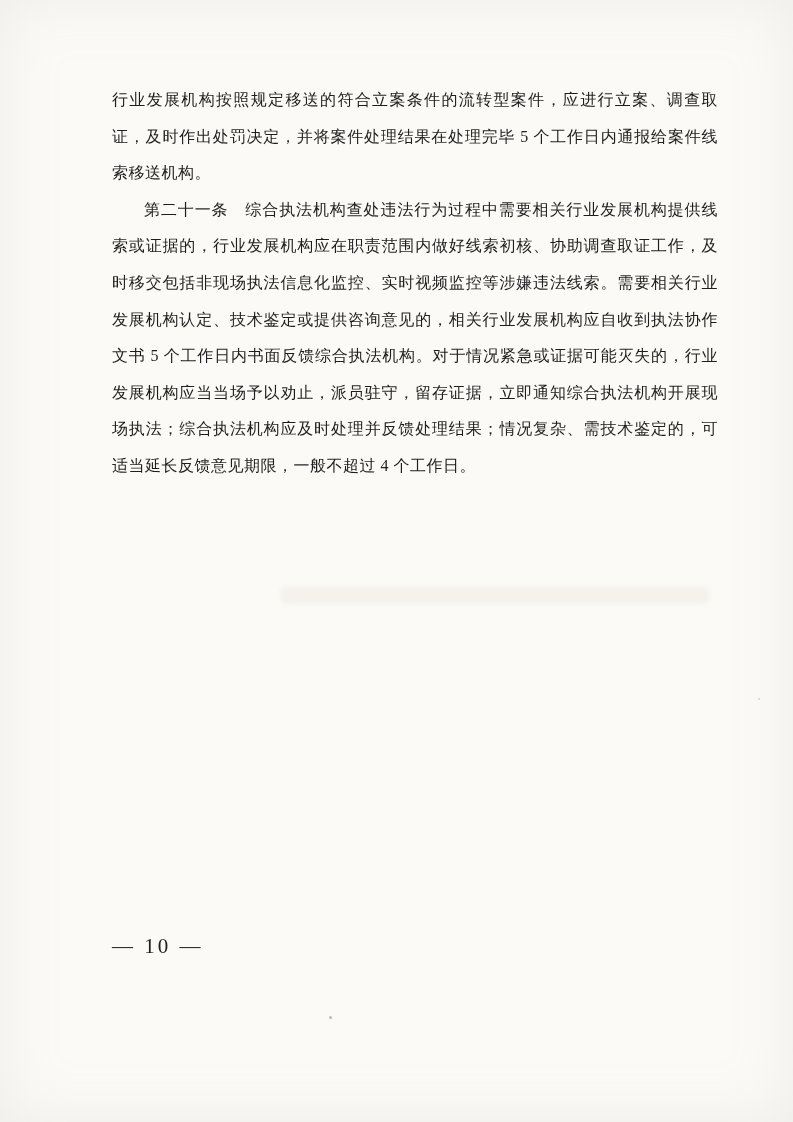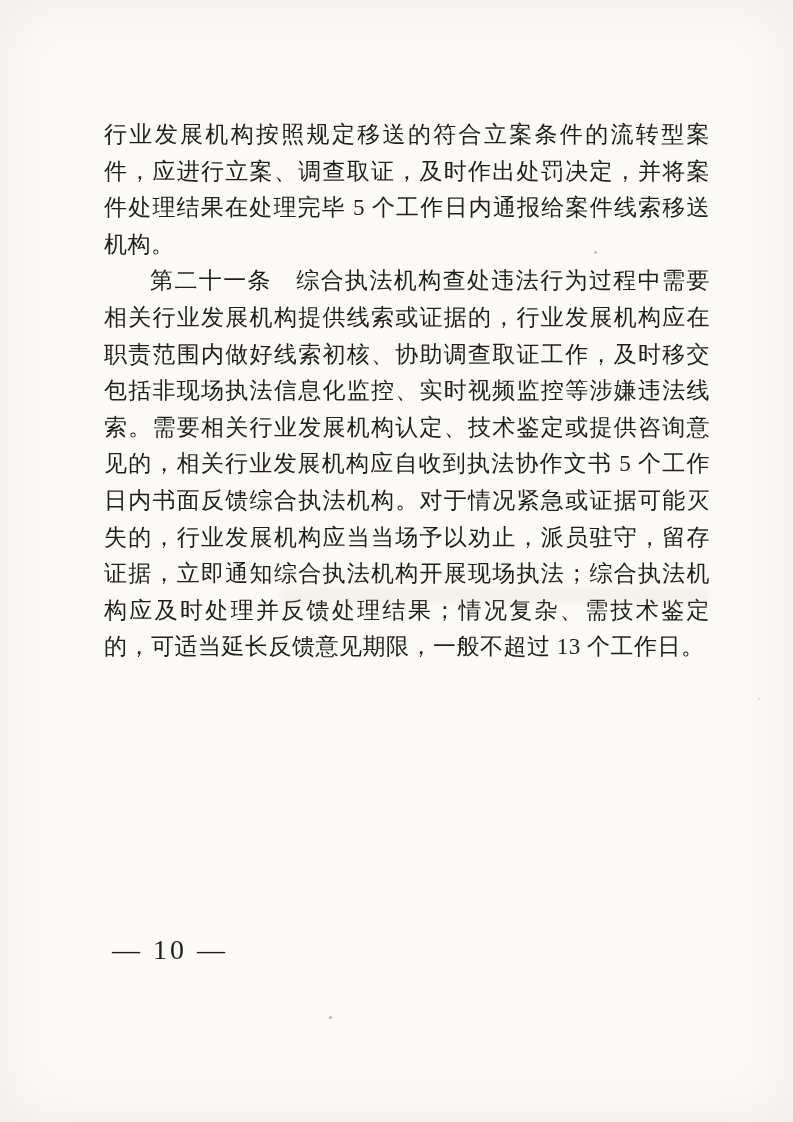--- a/index.html
+++ b/index.html
@@ -20,44 +20,43 @@
     position: relative;
     width: 793px;
     height: 1122px;
     background: var(--paper);
     overflow: hidden;
     
     box-shadow: inset 0 0 60px rgba(190,185,175,0.18);
   }
   .text-block {
     position: absolute;
-    left: 104px;
+    left: 112px;
     top: 82px;
     width: 606px;
     color: var(--ink);
-    font-size: 23px;
+    font-size: 16px;
     line-height: 36.6px;
     text-align: justify;
     text-justify: inter-ideograph;
     letter-spacing: 0.5px;
-    margin-top: 35px;
   }
   .text-block p.para {
     margin: 0;
     padding: 0;
   }
   .text-block p.para.indent {
     text-indent: 2em;
   }
   .page-number {
     position: absolute;
     left: 112px;
     top: 934px;
     color: var(--ink);
-    font-size: 28px;
+    font-size: 21px;
     letter-spacing: 3px;
     white-space: nowrap;
   }
   
   .speck {
     position: absolute;
     background: rgba(60,55,50,0.55);
     border-radius: 50%;
   }
   .speck.s1 { left: 594px; top: 251px; width: 3px; height: 3px; opacity: 0.5; }
@@ -76,21 +75,21 @@
   }
 </style>
 </head>
 <body>
 
 <div class="page">
 
   <div class="text-block">
 
   <p class="para">行业发展机构按照规定移送的符合立案条件的流转型案件，应进行立案、调查取证，及时作出处罚决定，并将案件处理结果在处理完毕 5 个工作日内通报给案件线索移送机构。</p>
-      <p class="para indent">第二十一条　综合执法机构查处违法行为过程中需要相关行业发展机构提供线索或证据的，行业发展机构应在职责范围内做好线索初核、协助调查取证工作，及时移交包括非现场执法信息化监控、实时视频监控等涉嫌违法线索。需要相关行业发展机构认定、技术鉴定或提供咨询意见的，相关行业发展机构应自收到执法协作文书 5 个工作日内书面反馈综合执法机构。对于情况紧急或证据可能灭失的，行业发展机构应当当场予以劝止，派员驻守，留存证据，立即通知综合执法机构开展现场执法；综合执法机构应及时处理并反馈处理结果；情况复杂、需技术鉴定的，可适当延长反馈意见期限，一般不超过 13 个工作日。</p>
+      <p class="para indent">第二十一条　综合执法机构查处违法行为过程中需要相关行业发展机构提供线索或证据的，行业发展机构应在职责范围内做好线索初核、协助调查取证工作，及时移交包括非现场执法信息化监控、实时视频监控等涉嫌违法线索。需要相关行业发展机构认定、技术鉴定或提供咨询意见的，相关行业发展机构应自收到执法协作文书 5 个工作日内书面反馈综合执法机构。对于情况紧急或证据可能灭失的，行业发展机构应当当场予以劝止，派员驻守，留存证据，立即通知综合执法机构开展现场执法；综合执法机构应及时处理并反馈处理结果；情况复杂、需技术鉴定的，可适当延长反馈意见期限，一般不超过 4 个工作日。</p>
     </div>
 
   <div class="page-number">— 10 —</div>
 
   <div class="smudge"></div>
   <div class="speck s1"></div>
   <div class="speck s2"></div>
   <div class="speck s3"></div>
 
 </div>

